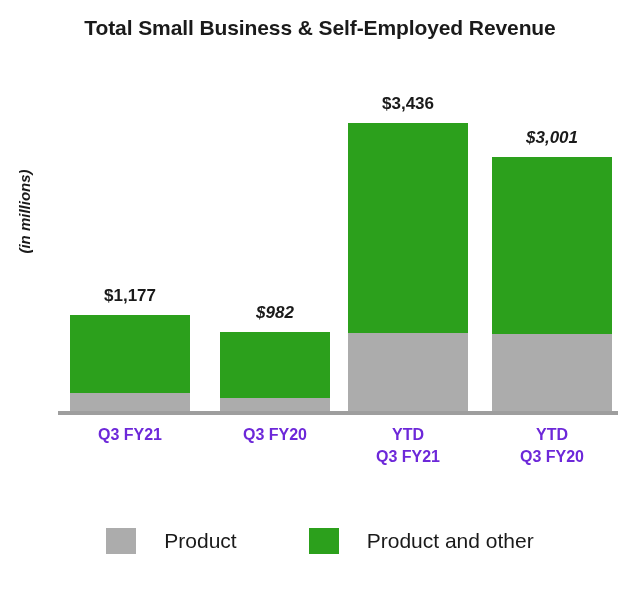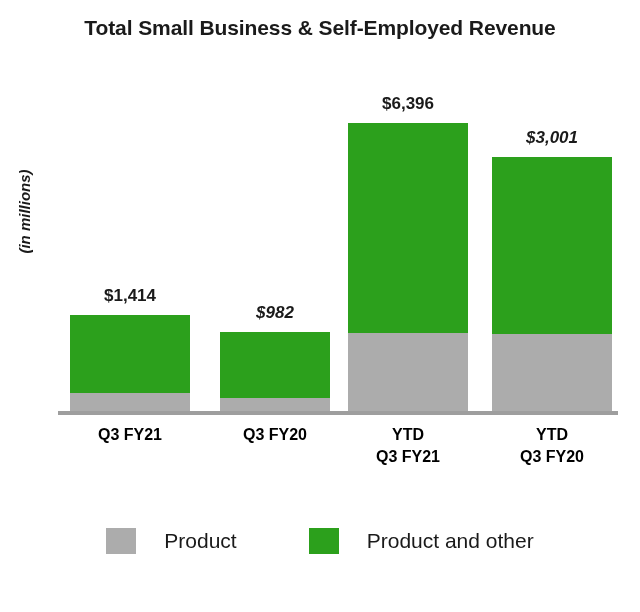--- a/index.html
+++ b/index.html
@@ -98,21 +98,21 @@
     background: #9e9e9e;
   }
 
   
   .cat-label {
     position: absolute;
     top: 424px;
     text-align: center;
     font-size: 16px;
     font-weight: bold;
-    color: #000000;
+    color: #6d28d9;
     line-height: 1.35;
   }
   .cat-label .line2 { display: block; }
 
   
   #legend {
     position: absolute;
     left: 0;
     top: 528px;
     width: 640px;
@@ -144,37 +144,37 @@
 
 <div id="chart-root">
 
   <div id="chart-title">Total Small Business &amp; Self-Employed Revenue</div>
 
   <div id="y-axis-label">(in millions)</div>
 
   <div id="plot-area">
 
     <div class="bar-group" id="bar-group-0" style="left:70px; width:120px; height:98px;">
-      <div class="bar-total-label" style="top:-29px;">$1,414</div>
+      <div class="bar-total-label" style="top:-29px;">$1,177</div>
       <div class="bar-stack">
         <div class="seg seg-service" style="height:78px;"></div>
         <div class="seg seg-product" style="height:20px;"></div>
       </div>
     </div>
 
     <div class="bar-group" id="bar-group-1" style="left:220px; width:110px; height:81px;">
       <div class="bar-total-label" style="top:-29px;font-style:italic;">$982</div>
       <div class="bar-stack">
         <div class="seg seg-service" style="height:66px;"></div>
         <div class="seg seg-product" style="height:15px;"></div>
       </div>
     </div>
 
     <div class="bar-group" id="bar-group-2" style="left:348px; width:120px; height:290px;">
-      <div class="bar-total-label" style="top:-29px;">$6,396</div>
+      <div class="bar-total-label" style="top:-29px;">$3,436</div>
       <div class="bar-stack">
         <div class="seg seg-service" style="height:210px;"></div>
         <div class="seg seg-product" style="height:80px;"></div>
       </div>
     </div>
 
     <div class="bar-group" id="bar-group-3" style="left:492px; width:120px; height:256px;font-style:italic;">
       <div class="bar-total-label" style="top:-29px;">$3,001</div>
       <div class="bar-stack">
         <div class="seg seg-service" style="height:177px;"></div>

